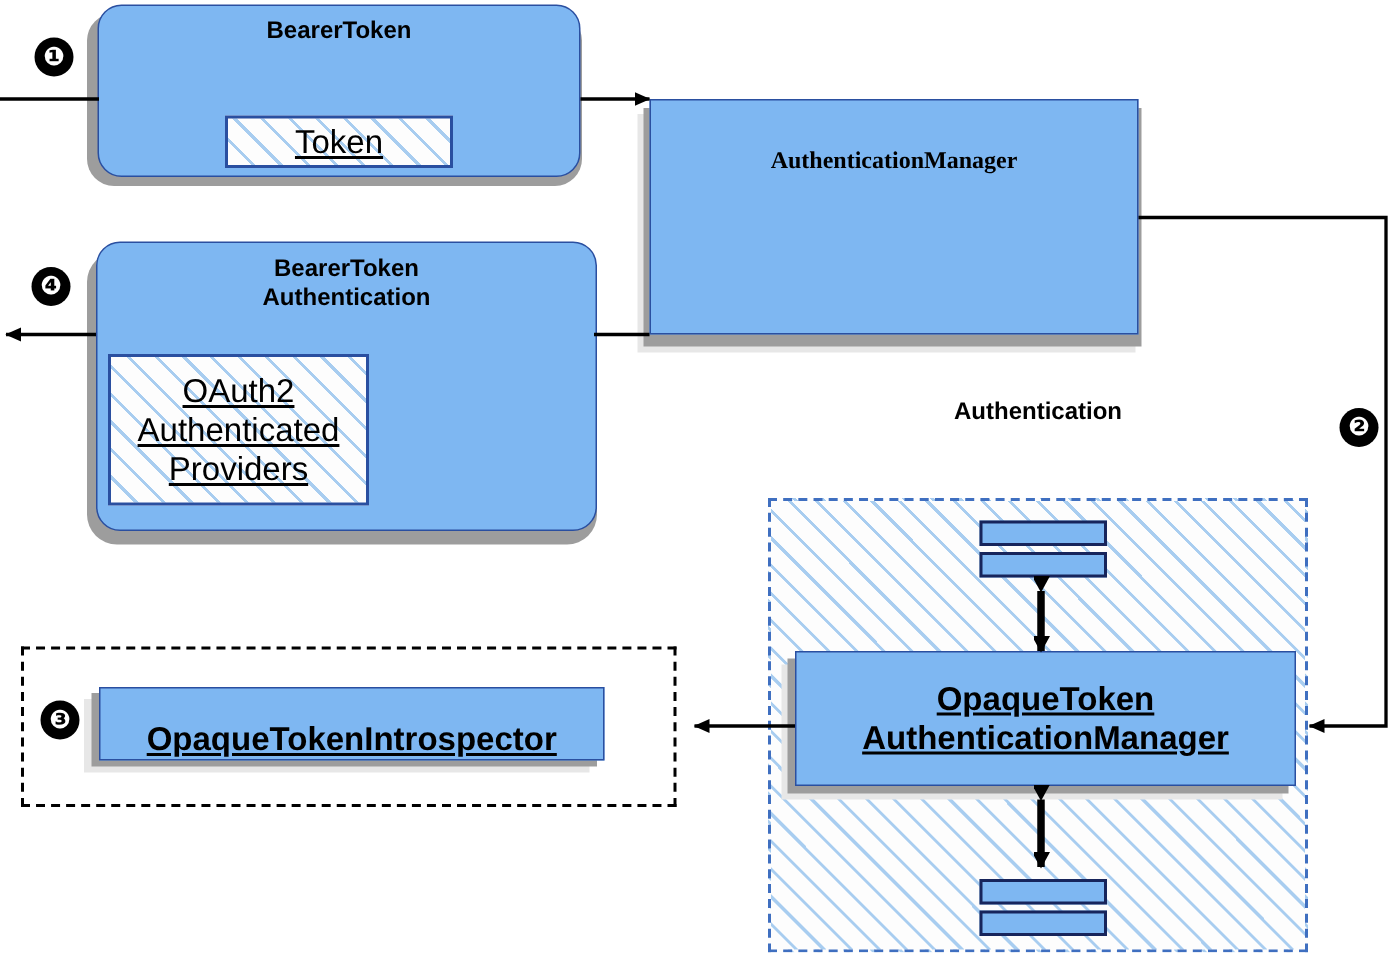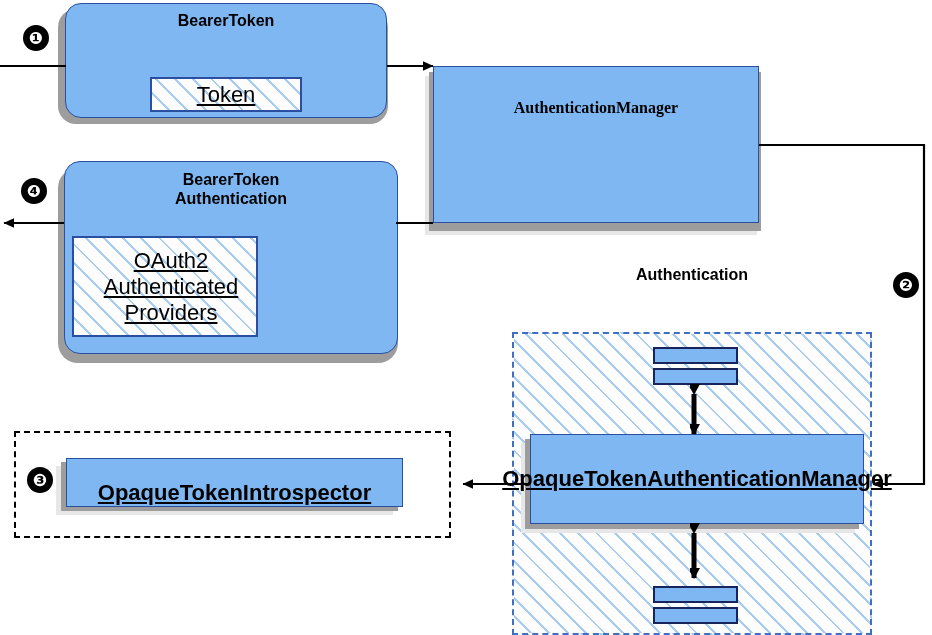--- a/index.html
+++ b/index.html
@@ -175,21 +175,21 @@
   <div class="dashed-blue hatched" style="left:512px; top:332px; width:360px; height:303px;"></div>
 
   <div class="bar" style="left:653px; top:347px; width:81px; height:13px;"></div>
   <div class="bar" style="left:653px; top:368px; width:81px; height:13px;"></div>
 
   <div class="bar" style="left:653px; top:586px; width:81px; height:13px;"></div>
   <div class="bar" style="left:653px; top:607px; width:81px; height:13px;"></div>
 
   <div class="shadow soft" style="left:521px; top:443px; width:334px; height:90px;"></div>
   <div class="shadow" style="left:525px; top:439px; width:334px; height:90px;"></div>
-  <div class="node box-blue-sq lbl-lg" style="left:530px; top:434px; width:334px; height:90px; display:flex; flex-direction:row; align-items:center; justify-content:center;">
+  <div class="node box-blue-sq lbl-lg" style="left:530px; top:434px; width:334px; height:90px; display:flex; flex-direction:column; align-items:center; justify-content:center;">
     <div>OpaqueToken</div>
     <div>AuthenticationManager</div>
   </div>
 
   <div class="dashed-black" style="left:14px; top:431px; width:437px; height:107px;"></div>
 
   <div class="shadow soft" style="left:56px; top:466px; width:337px; height:49px;"></div>
   <div class="shadow" style="left:61px; top:462px; width:337px; height:49px;"></div>
   <div class="node box-blue-sq lbl-lg" style="left:66px; top:458px; width:337px; height:49px; display:flex; align-items:flex-end; justify-content:center;">
     <span>OpaqueTokenIntrospector</span>
@@ -211,21 +211,21 @@
     <div class="lbl-xl" style="padding-top:32px;font-family:Liberation Serif, serif;">AuthenticationManager</div>
   </div>
 
   <div class="shadow rounded" style="left:58px; top:168px; width:340px; height:195px; border-radius:20px;"></div>
   <div class="node box-blue-round" style="left:64px; top:161px; width:334px; height:193px;">
     <div class="lbl-xl" style="padding-top:9px;">
       <div>BearerToken</div>
       <div>Authentication</div>
     </div>
   </div>
-  <div class="box-inner hatched lbl-lg" style="position:absolute; left:72px; top:236px; width:170px; height:97px; flex-direction:column;padding-left:12px;">
+  <div class="box-inner hatched lbl-lg" style="position:absolute; left:72px; top:236px; width:170px; height:97px; flex-direction:column;">
     <div>OAuth2</div>
     <div>Authenticated</div>
     <div>Providers</div>
   </div>
 
   <div class="badge" style="left:23px; top:25px;">❶</div>
   <div class="badge" style="left:893px; top:272px;">❷</div>
   <div class="badge" style="left:27px; top:467px;">❸</div>
   <div class="badge" style="left:21px; top:178px;">❹</div>
 

